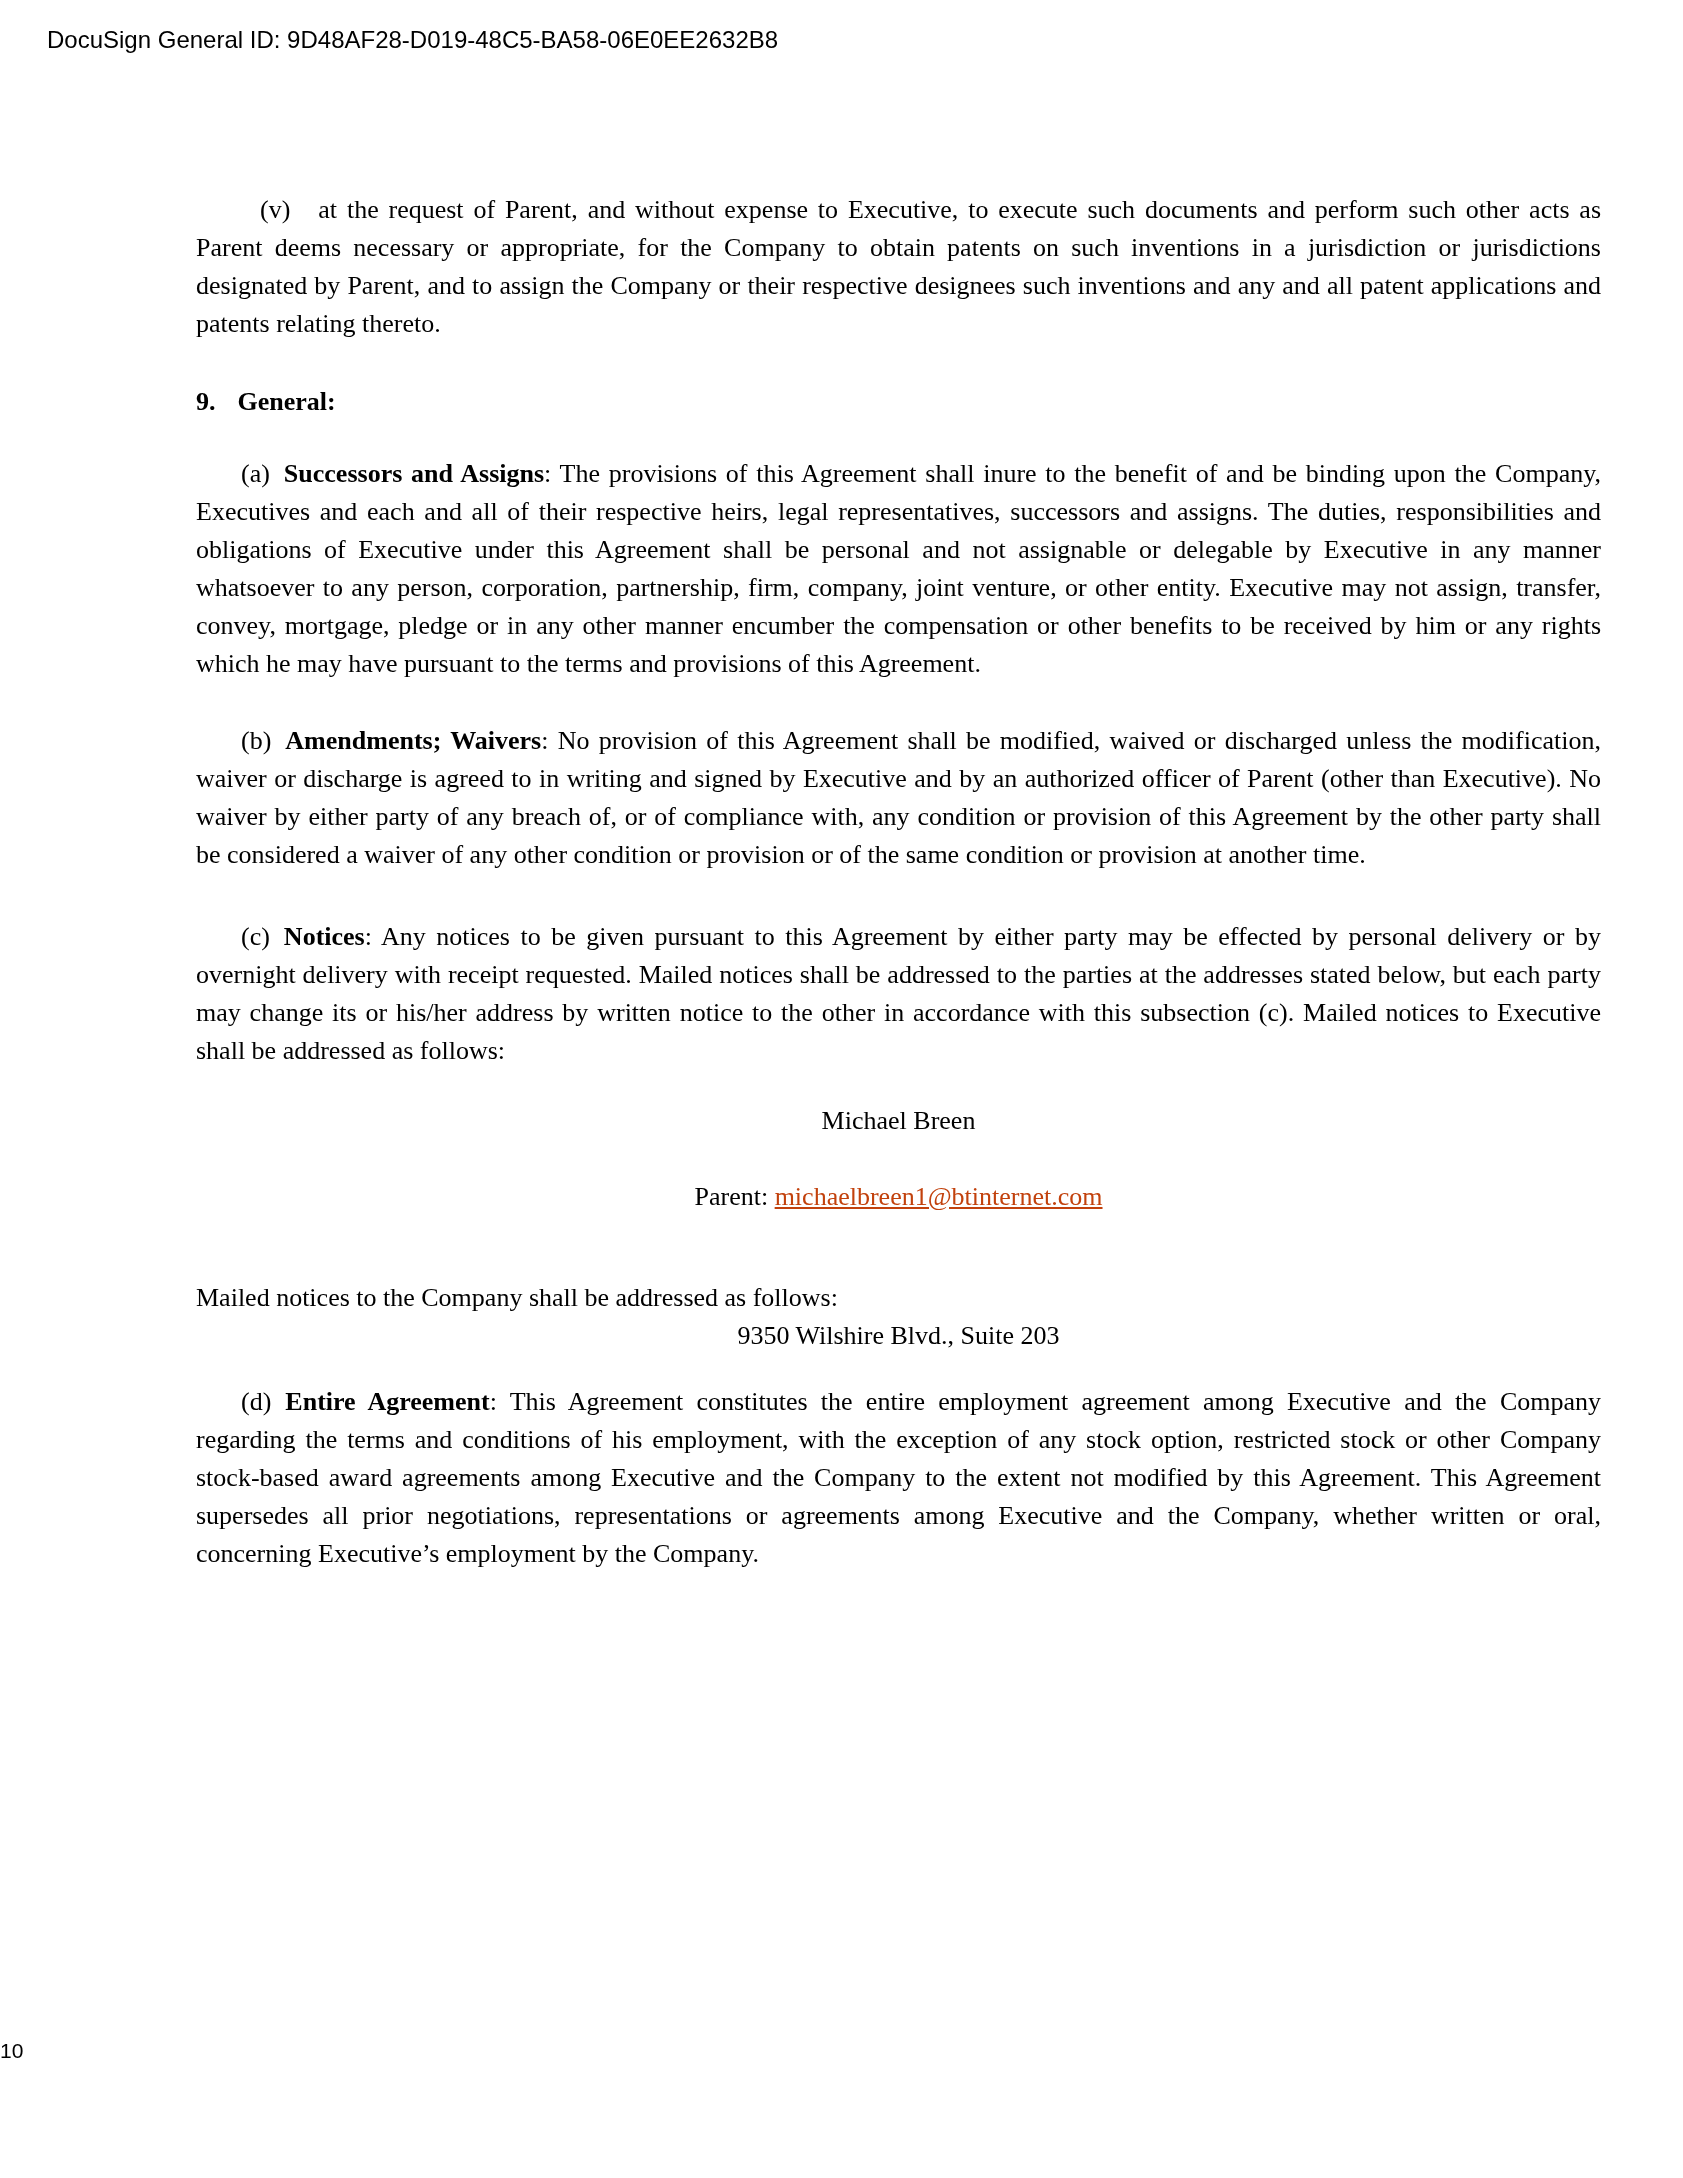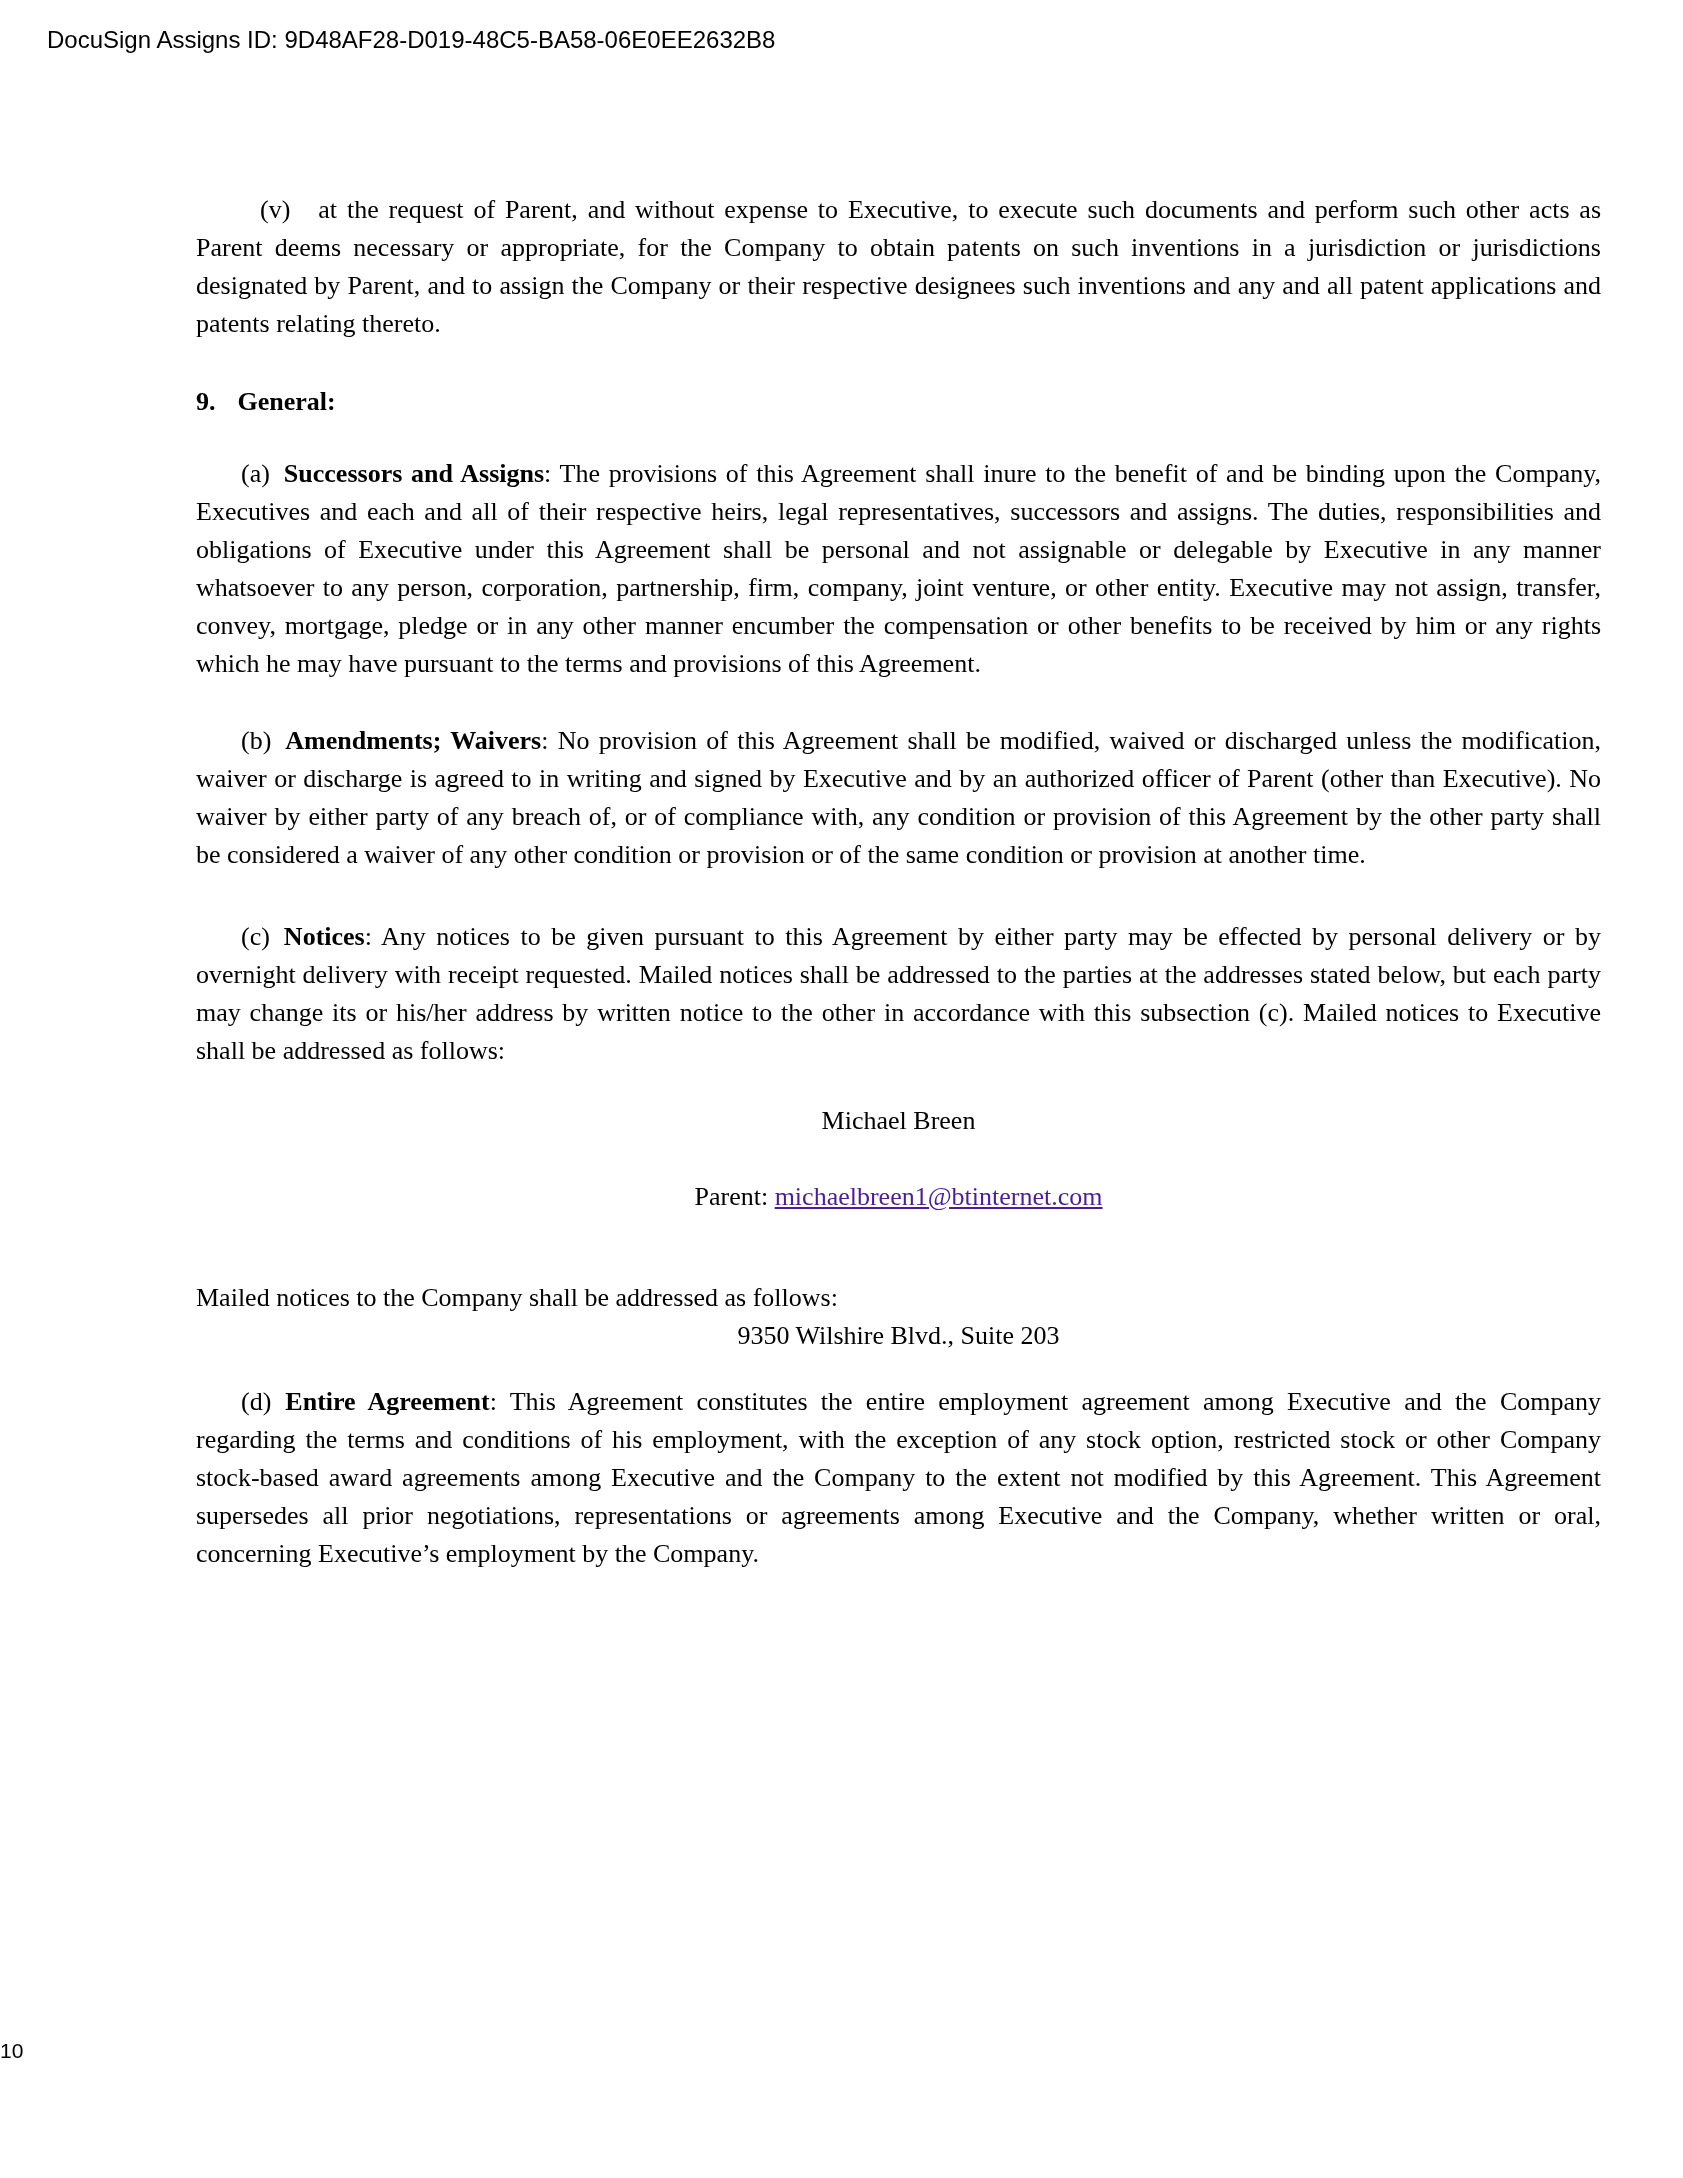--- a/index.html
+++ b/index.html
@@ -41,38 +41,38 @@
   .m-para-a { margin-top: 34px  !important; }
   .m-para-b { margin-top: 39px  !important; }
   .m-para-c { margin-top: 44px  !important; }
   .m-name   { margin-top: 32px  !important; }
   .m-email  { margin-top: 38px  !important; }
   .m-mailed { margin-top: 63px  !important; }
   .m-gt     { margin-top: 38px  !important; }
   .m-para-d { margin-top: 28px  !important; }
   .block-indent { margin-left: 101px; text-align: center; }
   a.email-link {
-    color: #4c1d95;
+    color: #c2410c;
     text-decoration: underline;
     cursor: pointer;
   }
   .page-number {
     position: absolute;
     top: 2039px;
     left: 0;
     width: 100%;
     text-align: left;
     font-family: "Liberation Sans", "DejaVu Sans", sans-serif;
     font-size: 21px;
   }
 </style>
 </head>
 <body>
 
-<div class="docusign-header">DocuSign Assigns ID: 9D48AF28-D019-48C5-BA58-06E0EE2632B8</div>
+<div class="docusign-header">DocuSign General ID: 9D48AF28-D019-48C5-BA58-06E0EE2632B8</div>
 
 <div class="content">
 
   <p class="para indent-v">
     <span>(v)</span><span class="tab-v"></span><span>at the request of Parent, and without expense to Executive, to execute such documents and perform such other acts as Parent deems necessary or appropriate, for the Company to obtain patents on such inventions in a jurisdiction or jurisdictions designated by Parent, and to assign the Company or their respective designees such inventions and any and all patent applications and patents relating thereto.</span>
   </p>
 
   <p class="m-head">
     <span>9.</span><span class="tab-h"></span><b>General:</b>
   </p>

